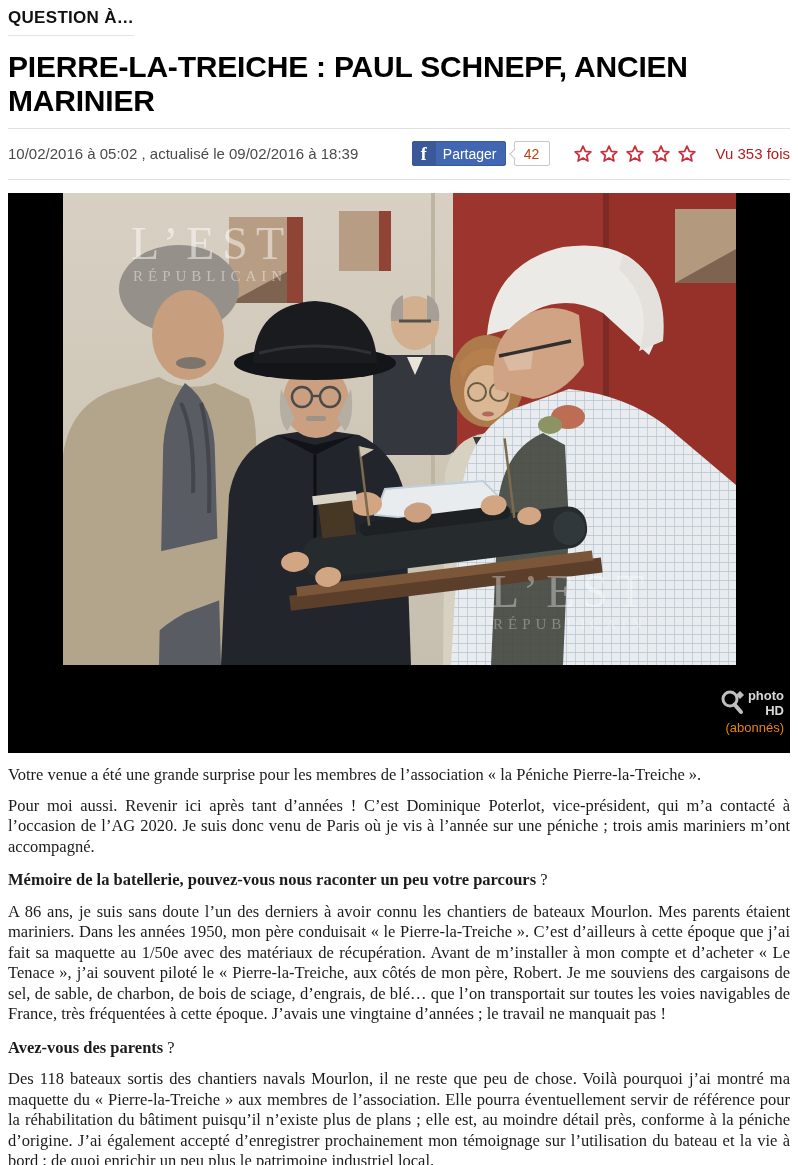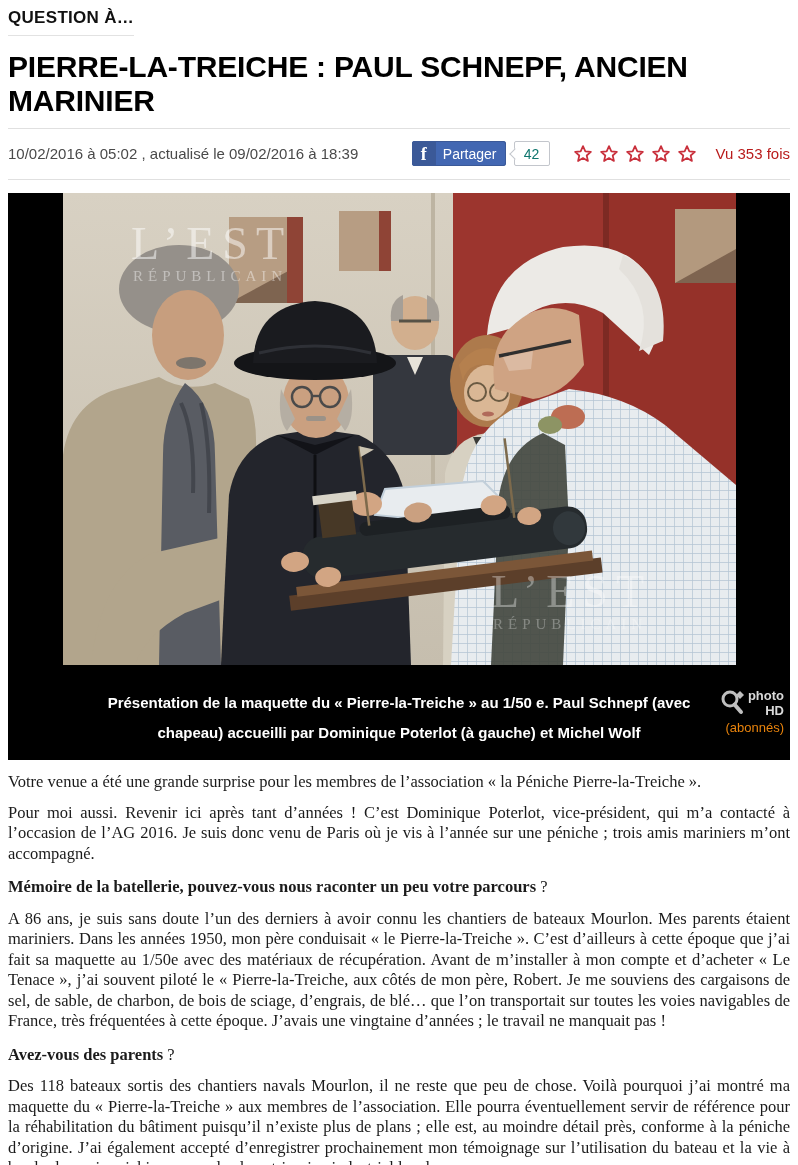--- a/index.html
+++ b/index.html
@@ -30,21 +30,21 @@
     box-shadow:0 0 0 1px #3b5998 inset;
   }
   .fb-f {
     width:24px; height:25px; display:flex; align-items:center; justify-content:center;
     background:#3b5998; border-radius:3px 0 0 3px; margin-right:7px;
     font-family:"Liberation Serif", serif; font-weight:bold; font-size:18px; padding-top:2px;
   }
   .fb-label { font-size:14px; font-weight:normal; }
   .fb-count {
     position:relative; margin-left:8px; height:25px; min-width:36px; padding:0 6px;
-    border:1px solid #c3c6cc; background:#fff; color:#0f766e; font-size:14px;
+    border:1px solid #c3c6cc; background:#fff; color:#c2410c; font-size:14px;
     display:flex; align-items:center; justify-content:center; border-radius:2px;
   }
   .fb-count::before {
     content:""; position:absolute; left:-4px; top:8px; width:7px; height:7px;
     background:#fff; border-left:1px solid #c3c6cc; border-bottom:1px solid #c3c6cc;
     transform:rotate(45deg);
   }
   .stars { display:flex; align-items:center; margin-left:20px; }
   .stars svg { margin:0 2px; display:block; cursor:pointer; }
   .views { font-size:15px; color:#b91c1c; margin-left:16px; }
@@ -228,41 +228,40 @@
           <text x="70" y="88" font-size="15" letter-spacing="5" fill="rgba(255,255,255,0.42)">RÉPUBLICAIN</text>
         </g>
         <g font-family="Liberation Serif, serif">
           <text x="428" y="414" font-size="46" letter-spacing="8" fill="rgba(255,255,255,0.35)">L’EST</text>
           <text x="430" y="436" font-size="15" letter-spacing="5" fill="rgba(255,255,255,0.3)">RÉPUBLICAIN</text>
         </g>
       </svg>
     </div>
 
     <figcaption class="caption-bar">
-      <div class="caption-text">Présentation de la maquette du « Pierre-la-Treiche » au 1/50 e. Paul Schnepf (avec chapeau) accueilli par Dominique Poterlot (à gauche) et Michel Wolf</div>
       <div class="hd-badge">
         <div class="hd-top">
           <svg width="30" height="30" viewBox="0 0 30 30">
             <circle cx="12" cy="11" r="7" fill="none" stroke="#bfbfbf" stroke-width="3"></circle>
             <line x1="16.5" y1="16.5" x2="23" y2="24" stroke="#bfbfbf" stroke-width="4" stroke-linecap="round"></line>
             <path d="M22 3 L26 7 L22 11 L18 7 Z" fill="#bfbfbf"></path>
           </svg>
           <div class="hd-words">
             <span>photo</span><br>
             <span>HD</span>
           </div>
         </div>
         <div class="hd-sub">(abonnés)</div>
       </div>
     </figcaption>
   </figure>
 
   <div class="article-body">
     <p class="lead">Votre venue a été une grande surprise pour les membres de l’association « la Péniche Pierre-la-Treiche ».</p>
-    <p>Pour moi aussi. Revenir ici après tant d’années ! C’est Dominique Poterlot, vice-président, qui m’a contacté à l’occasion de l’AG 2016. Je suis donc venu de Paris où je vis à l’année sur une péniche ; trois amis mariniers m’ont accompagné.</p>
+    <p>Pour moi aussi. Revenir ici après tant d’années ! C’est Dominique Poterlot, vice-président, qui m’a contacté à l’occasion de l’AG 2020. Je suis donc venu de Paris où je vis à l’année sur une péniche ; trois amis mariniers m’ont accompagné.</p>
 
     <p class="q"><strong>Mémoire de la batellerie, pouvez-vous nous raconter un peu votre parcours</strong><span class="q-suffix"> ?</span></p>
     <p>A 86 ans, je suis sans doute l’un des derniers à avoir connu les chantiers de bateaux Mourlon. Mes parents étaient mariniers. Dans les années 1950, mon père conduisait « le Pierre-la-Treiche ». C’est d’ailleurs à cette époque que j’ai fait sa maquette au 1/50e avec des matériaux de récupération. Avant de m’installer à mon compte et d’acheter « Le Tenace », j’ai souvent piloté le « Pierre-la-Treiche, aux côtés de mon père, Robert. Je me souviens des cargaisons de sel, de sable, de charbon, de bois de sciage, d’engrais, de blé… que l’on transportait sur toutes les voies navigables de France, très fréquentées à cette époque. J’avais une vingtaine d’années ; le travail ne manquait pas !</p>
 
     <p class="q"><strong>Avez-vous des parents</strong><span class="q-suffix"> ?</span></p>
     <p>Des 118 bateaux sortis des chantiers navals Mourlon, il ne reste que peu de chose. Voilà pourquoi j’ai montré ma maquette du « Pierre-la-Treiche » aux membres de l’association. Elle pourra éventuellement servir de référence pour la réhabilitation du bâtiment puisqu’il n’existe plus de plans ; elle est, au moindre détail près, conforme à la péniche d’origine. J’ai également accepté d’enregistrer prochainement mon témoignage sur l’utilisation du bateau et la vie à bord : de quoi enrichir un peu plus le patrimoine industriel local.</p>
   </div>
 
   
 

